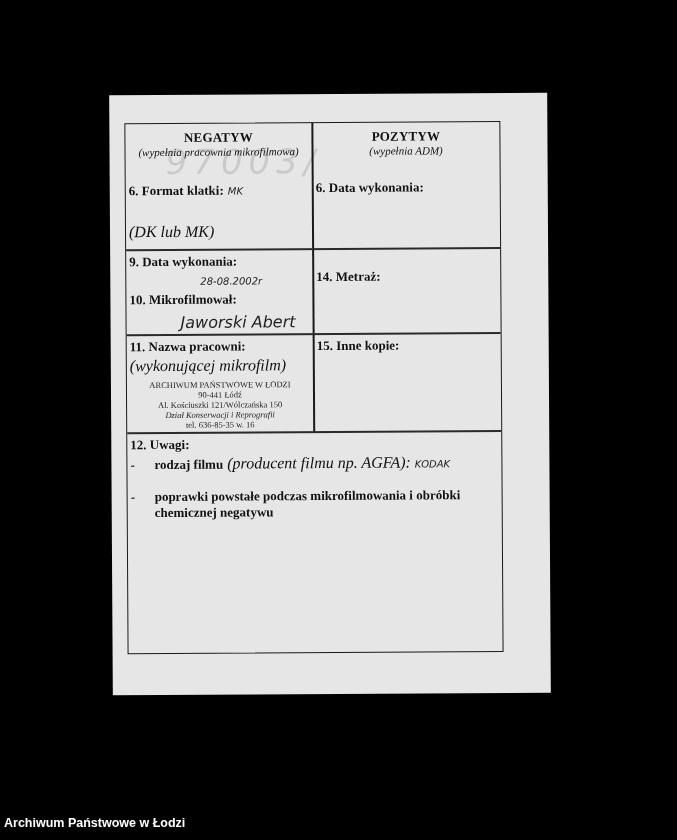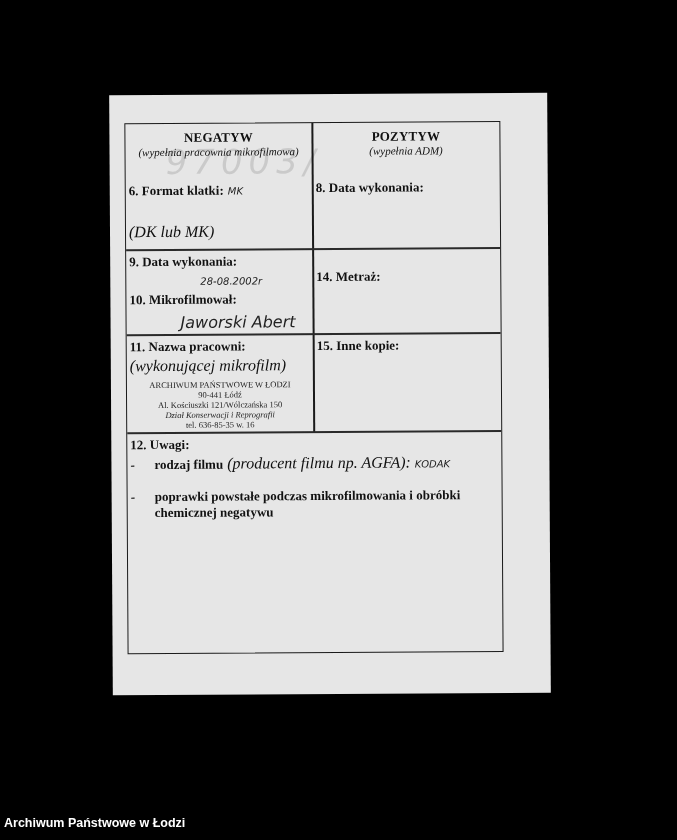--- a/index.html
+++ b/index.html
@@ -36,21 +36,21 @@
       <div style="position:absolute; left:3px; top:57px;">
         <span class="b">6. Format klatki:</span>
         <span class="hand">MK</span>
       </div>
       <div class="i" style="position:absolute; left:3px; top:99px;">(DK lub MK)</div>
     </div>
 
     <div class="cell" style="left:187px; top:0; width:187px; height:125px;">
       <div class="hdr" style="margin-top:6px;">POZYTYW</div>
       <div class="sub">(wypełnia ADM)</div>
-      <div class="b" style="position:absolute; left:3px; top:57px;">8. Data wykonania:</div>
+      <div class="b" style="position:absolute; left:3px; top:57px;">6. Data wykonania:</div>
     </div>
 
     <div class="cell" style="left:0; top:126px; width:186px; height:84px;">
       <div class="b" style="position:absolute; left:3px; top:4px;">9. Data wykonania:</div>
       <div class="hand" style="position:absolute; left:74px; top:26px;">28-08.2002r</div>
       <div class="b" style="position:absolute; left:3px; top:42px;">10. Mikrofilmował:</div>
       <div class="hand" style="position:absolute; left:54px; top:63px; font-size:16px;">Jaworski Abert</div>
     </div>
     <div class="cell" style="left:187px; top:126px; width:187px; height:84px;">
       <div class="b" style="position:absolute; left:3px; top:4px;margin-top:16px;">14. Metraż:</div>

